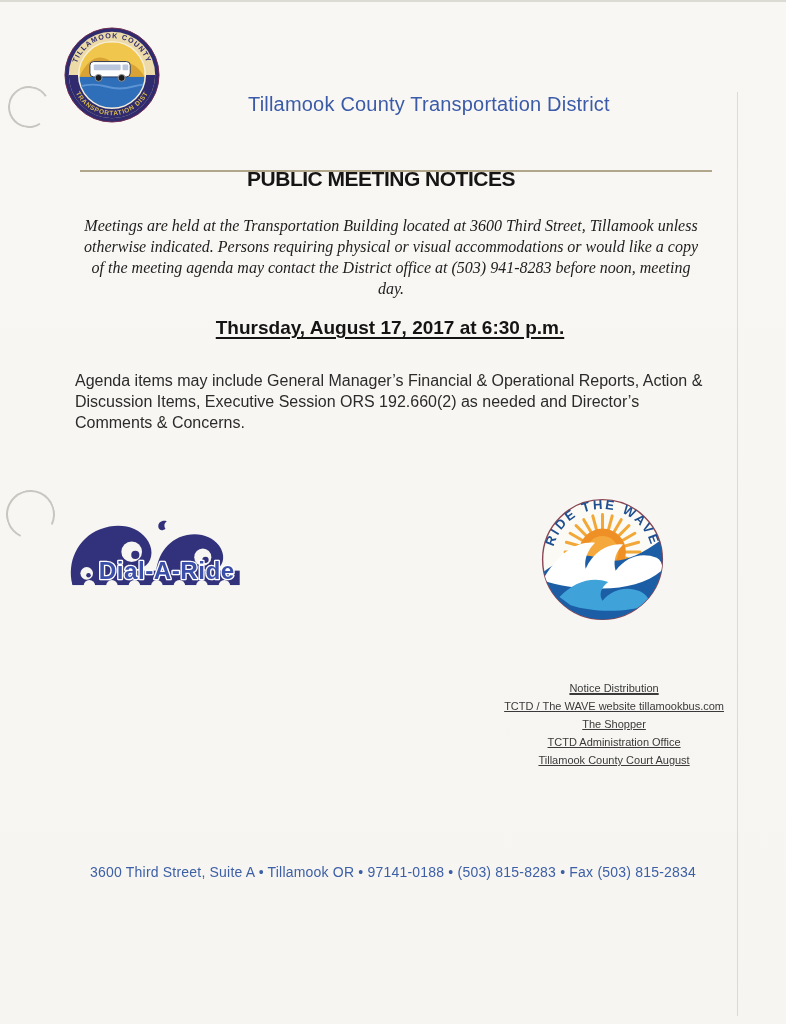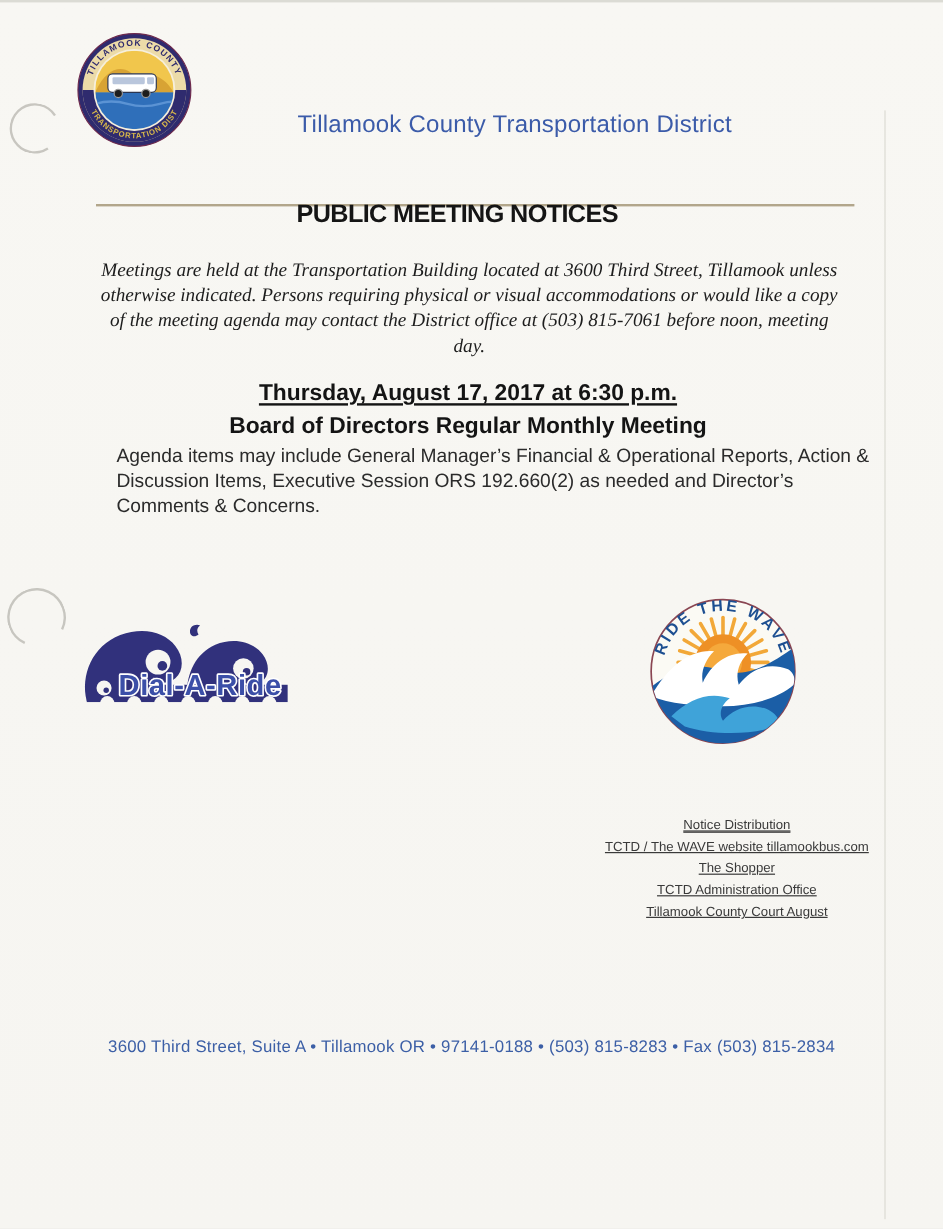--- a/index.html
+++ b/index.html
@@ -35,21 +35,21 @@
     font-family:"Liberation Serif",serif; font-style:italic;
     font-size:16px; line-height:21px; text-align:center; color:#1d1d1d;
     white-space:pre-line; }
 
   .meeting-datetime { position:absolute; left:0; top:317px; width:780px;
     text-align:center; font-size:19px; font-weight:bold; color:#141414;
     text-decoration:underline; text-decoration-thickness:2px; text-underline-offset:3px; }
   .meeting-title { position:absolute; left:0; top:345px; width:780px;
     text-align:center; font-size:19px; font-weight:bold; color:#141414; }
   .agenda { position:absolute; left:75px; top:370px; width:630px;
-    font-size:16px; line-height:21px; color:#2b2b2b; white-space:pre-line;margin-left:22px; }
+    font-size:16px; line-height:21px; color:#2b2b2b; white-space:pre-line; }
 
   .dar-logo { position:absolute; left:66px; top:520px; width:180px; height:68px; }
   .rtw-logo { position:absolute; left:537px; top:494px; width:131px; height:131px; }
 
   .distribution { position:absolute; right:62px; top:679px; text-align:center;
     font-size:11px; line-height:18px; color:#3a3a3a;text-decoration:underline; }
   .distribution .dist-heading { text-decoration:underline; text-underline-offset:2px; }
 
   .footer { position:absolute; left:0; top:864px; width:786px; text-align:center;
     color:#3c5fa6; font-size:14px; line-height:16px; letter-spacing:.2px; }
@@ -96,25 +96,24 @@
     </text>
   </svg>
 
   <div class="doc-title">Tillamook County Transportation District</div>
 
   <div class="rule"></div>
 
   <div class="notices-heading">PUBLIC MEETING NOTICES</div>
   <div class="intro">Meetings are held at the Transportation Building located at 3600 Third Street, Tillamook unless
 otherwise indicated.  Persons requiring physical or visual accommodations or would like a copy
-of the meeting agenda may contact the District office at (503) 815-7061 before noon, meeting
+of the meeting agenda may contact the District office at (503) 941-8283 before noon, meeting
 day.</div>
 
   <div class="meeting-datetime">Thursday, August 17, 2017 at 6:30 p.m.</div>
-  <div class="meeting-title">Board of Directors Regular Monthly Meeting</div>
   <div class="agenda">Agenda items may include General Manager’s Financial &amp; Operational Reports, Action &amp;
 Discussion Items, Executive Session ORS 192.660(2) as needed and Director’s
 Comments &amp; Concerns.</div>
 
   <svg class="dar-logo" viewBox="0 0 400 150">
     <g fill="#31317c">
       <rect x="14" y="112" width="372" height="32"></rect>
       <path d="M 14,142 C 2,95 24,40 76,20 C 118,4 158,14 178,40 C 194,60 194,86 178,100 C 164,112 146,110 138,98 L 138,142 Z"></path>
       <path d="M 200,142 C 196,98 212,56 252,38 C 286,24 322,32 340,56 C 354,75 352,98 336,108 C 322,117 306,112 300,100 L 300,142 Z"></path>
       <path d="M 206,18 C 202,7 212,-2 224,2 C 218,6 217,13 221,19 C 215,24 209,23 206,18 Z"></path>

